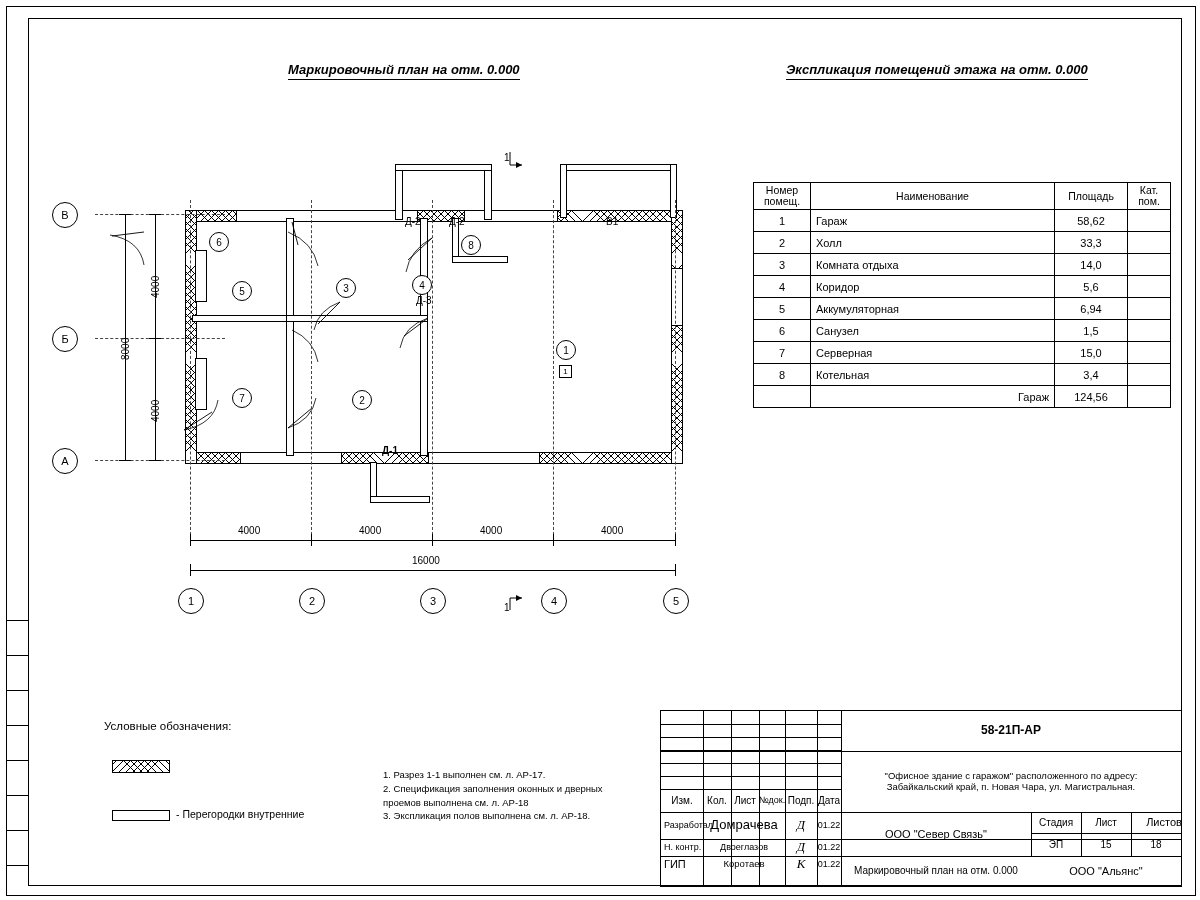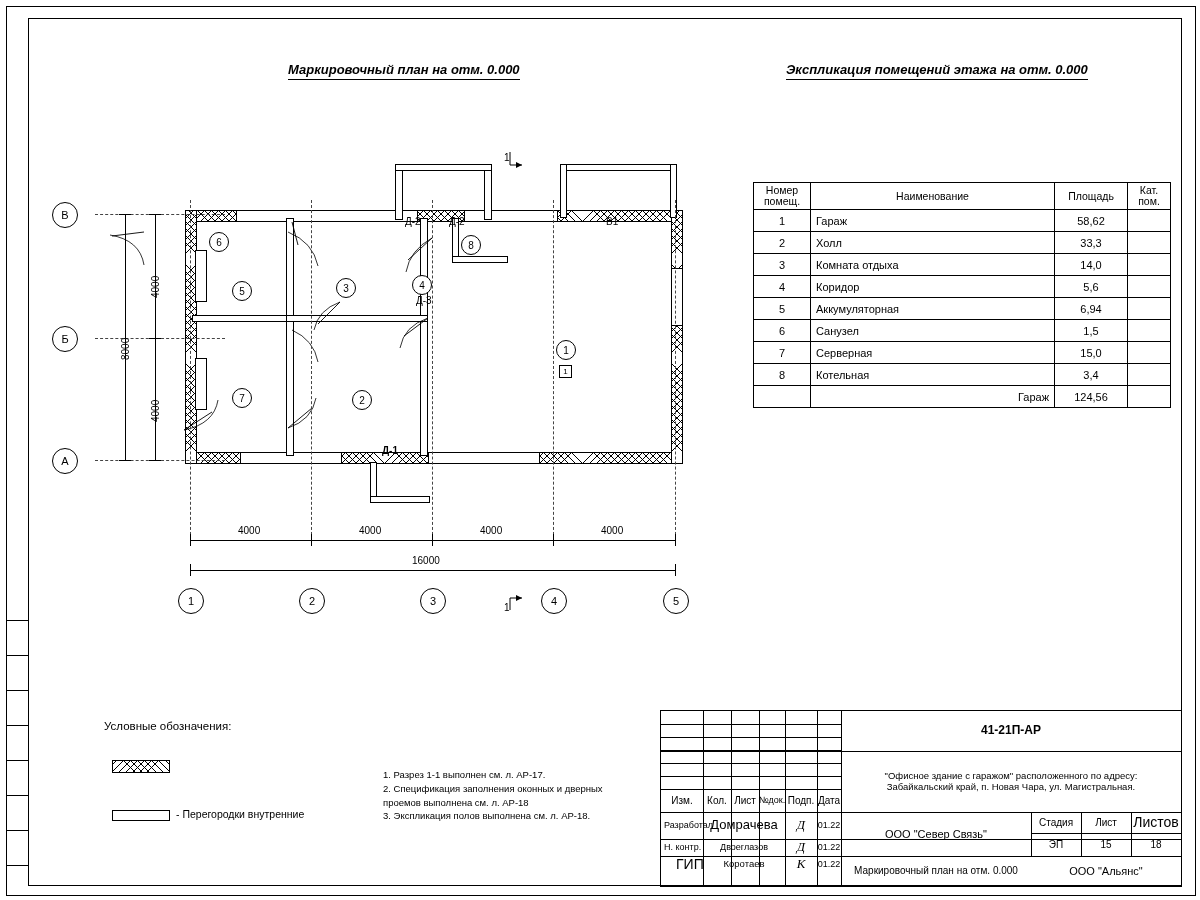--- a/index.html
+++ b/index.html
@@ -334,35 +334,35 @@
     <div class="cellT" style="left:0;top:101px;width:42px;height:27px;justify-content:flex-start;padding-left:3px;font-size:9px;">Разработал</div>
     <div class="cellT" style="left:42px;top:101px;width:82px;height:27px;font-size:13px;">Домрачева</div>
     <div class="cellT sig" style="left:124px;top:101px;width:32px;height:27px;">Д</div>
     <div class="cellT" style="left:156px;top:101px;width:24px;height:27px;font-size:9px;">01.22</div>
 
     <div class="cellT" style="left:0;top:128px;width:42px;height:17px;justify-content:flex-start;padding-left:3px;font-size:9px;">Н. контр.</div>
     <div class="cellT" style="left:42px;top:128px;width:82px;height:17px;font-size:9px;">Двоеглазов</div>
     <div class="cellT sig" style="left:124px;top:128px;width:32px;height:17px;">Д</div>
     <div class="cellT" style="left:156px;top:128px;width:24px;height:17px;font-size:9px;">01.22</div>
 
-    <div class="cellT" style="left:12px;top:145px;width:42px;height:17px;justify-content:flex-start;padding-left:3px;font-size:14px;">ГИП</div>
+    <div class="cellT" style="left:0;top:145px;width:42px;height:17px;justify-content:flex-start;padding-left:3px;font-size:11px;">ГИП</div>
     <div class="cellT" style="left:42px;top:145px;width:82px;height:17px;font-size:9.5px;">Коротаев</div>
     <div class="cellT sig" style="left:124px;top:145px;width:32px;height:17px;">К</div>
     <div class="cellT" style="left:156px;top:145px;width:24px;height:17px;font-size:9px;">01.22</div>
 
-    <div class="cellT bold" style="left:180px;top:0;width:340px;height:40px;font-size:12px;">41-21П-АР</div>
+    <div class="cellT bold" style="left:180px;top:0;width:340px;height:40px;font-size:12px;">58-21П-АР</div>
     <div class="cellT" style="left:180px;top:40px;width:340px;height:61px;flex-direction:column;font-size:9.5px;">
       <div>"Офисное здание с гаражом" расположенного по адресу:</div>
       <div>Забайкальский край, п. Новая Чара, ул. Магистральная.</div>
     </div>
     <div class="cellT" style="left:180px;top:101px;width:190px;height:44px;font-size:11px;">ООО "Север Связь"</div>
     <div class="cellT" style="left:180px;top:145px;width:190px;height:30px;font-size:10px;">Маркировочный план на отм. 0.000</div>
 
     <div class="cellT" style="left:370px;top:101px;width:50px;height:21px;font-size:10px;">Стадия</div>
     <div class="cellT" style="left:420px;top:101px;width:50px;height:21px;font-size:10px;">Лист</div>
-    <div class="cellT" style="left:470px;top:101px;width:50px;height:21px;font-size:14px;">Листов</div>
+    <div class="cellT" style="left:470px;top:101px;width:50px;height:21px;font-size:11px;padding-left:8px;">Листов</div>
     <div class="cellT" style="left:370px;top:122px;width:50px;height:23px;font-size:10px;">ЭП</div>
     <div class="cellT" style="left:420px;top:122px;width:50px;height:23px;font-size:10px;">15</div>
     <div class="cellT" style="left:470px;top:122px;width:50px;height:23px;font-size:10px;">18</div>
     <div class="cellT" style="left:370px;top:145px;width:150px;height:30px;font-size:11px;">ООО "Альянс"</div>
   </div>
 
 </div>
 
 </body></html>

